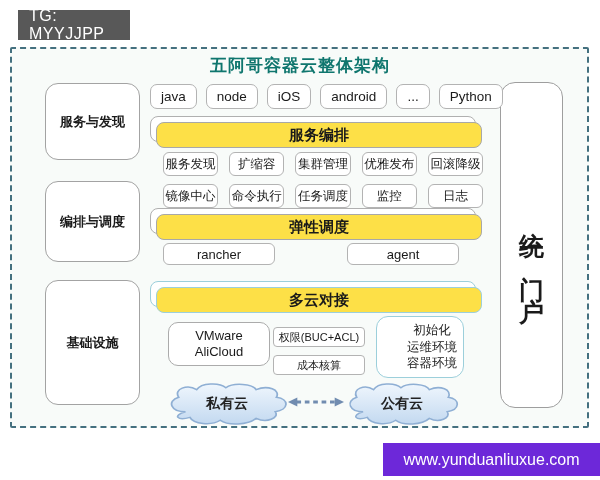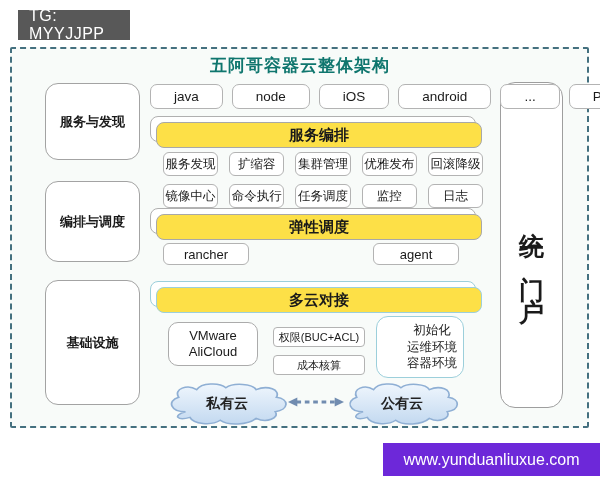--- a/index.html
+++ b/index.html
@@ -59,45 +59,45 @@
   }
 
   
   .chip{
     background:#fff;border:1.4px solid #b3b3b3;border-radius:7px;
     display:flex;align-items:center;justify-content:center;
     font-size:13.5px;box-sizing:border-box;
   }
   .row{display:flex;box-sizing:border-box;}
   .app-row{left:150px;top:84px;width:338px;height:25px;gap:9px;}
-  .app-row .chip{padding:0 23px;text-align:right;}
+  .app-row .chip{padding:0 10px;text-align:right;}
   .feat-row{left:163px;top:152px;width:320px;height:24px;gap:11px;}
   .feat-row .chip{flex:1;font-size:12.5px;border-radius:6px;}
   .feat-row2{top:184px;}
   .tool-row{left:163px;top:243px;width:296px;height:22px;justify-content:space-between;}
-  .tool-row .chip{width:86px;font-size:13px;border-radius:6px;}
+  .tool-row .chip{width:112px;font-size:13px;border-radius:6px;}
 
   
   .banner{left:156px;width:326px;height:26px;}
   .banner .back{
     position:absolute;left:-6px;top:-6px;width:100%;height:100%;
     background:#fff;border:1.4px solid #b0b0b0;border-radius:8px;box-sizing:border-box;
   }
   .banner .front{
     position:absolute;inset:0;background:#fde047;
     border:1.5px solid #a8a8a8;border-radius:8px;
     display:flex;align-items:center;justify-content:center;
     font-size:15px;font-weight:bold;box-sizing:border-box;font-family:Liberation Serif, serif;
   }
   .banner.teal .back{border-color:#9ccfdb;}
   .banner.teal .front{border-color:#9ccfdb;}
 
   
   .vmware{
-    left:168px;top:322px;width:90px;height:44px;
+    left:168px;top:322px;width:102px;height:44px;
     background:#fff;border:1.4px solid #ababab;border-radius:10px;
     display:flex;flex-direction:column;align-items:center;justify-content:center;
     font-size:13px;line-height:1.25;box-sizing:border-box;
   }
   .mini{
     left:273px;width:92px;height:20px;
     background:#fff;border:1.3px solid #b3b3b3;border-radius:4px;
     display:flex;align-items:center;justify-content:center;
     font-size:11px;box-sizing:border-box;
   }

